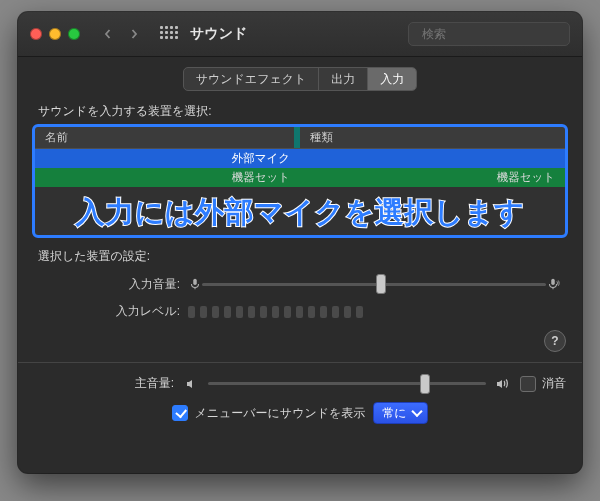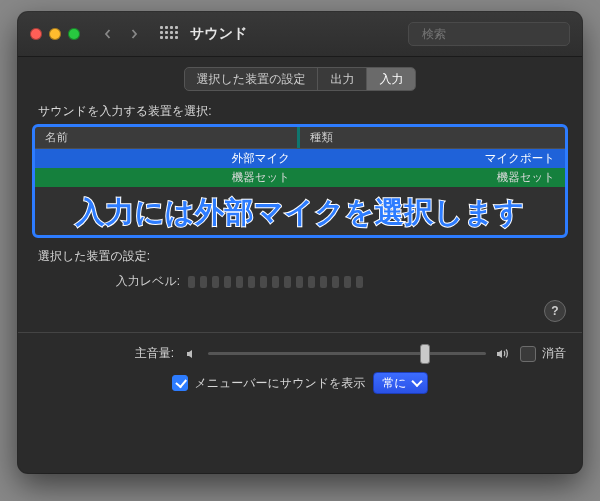--- a/index.html
+++ b/index.html
@@ -146,21 +146,21 @@
     display:grid;
     grid-template-columns: 1fr 1fr;
   }
   .thead {
     background:#3b3b3b;
     border-bottom:1px solid #4e4e4e;
   }
   .thead > div {
     padding: 3px 10px;
     color:#cfcfcf;
-    border-right:3px solid #0f766e;
+    border-right:6px solid #0f766e;
   }
   .thead > div:last-child { border-right:none; }
   .trow > div { padding: 2px 10px; text-align: right; }
   .trow.selected { background:#1f62d9; color:#fff; }
   .trow.alt { background:#15803d; }
 
   .table-highlight-border {
     position:absolute;
     inset: -2px;
     border: 3px solid #2d7cff;
@@ -352,51 +352,73 @@
           <circle cx="7" cy="7" r="4.5"></circle>
           <path d="m11 11 3 3"></path>
         </svg>
       <input type="text" placeholder="検索" style="">
     </div>
   </div>
 
   <div class="body">
 
     <div class="tabs">
-      <div class="tab">選択した装置の設定</div>
+      <div class="tab">サウンドエフェクト</div>
       <div class="tab">出力</div>
       <div class="tab active">入力</div>
     </div>
 
     <div class="section-label">サウンドを入力する装置を選択:</div>
 
     <div class="table-wrap">
       <div class="table">
         <div class="thead">
           <div>名前</div>
           <div>種類</div>
         </div>
         <div class="trow selected">
           <div>外部マイク</div>
-          <div>マイクポート</div>
         </div>
         <div class="trow alt">
           <div>機器セット</div>
           <div>機器セット</div>
         </div>
         <div style="height:48px"></div>
         <div class="overlay-text">入力には外部マイクを選択します</div>
       </div>
       <div class="table-highlight-border"></div>
     </div>
 
     <div class="sub-section-label">選択した装置の設定:</div>
 
     <div class="settings">
 
+      <div class="setting-row">
+        <div class="label">入力音量:</div>
+        <div class="slider">
+          <span class="mic-icon">
+            <svg viewBox="0 0 16 16" fill="currentColor">
+                <rect x="6" y="2" width="4" height="7" rx="2"></rect>
+                <path d="M4 8a4 4 0 0 0 8 0" stroke="currentColor" stroke-width="1.2" fill="none"></path>
+                <path d="M8 12v2" stroke="currentColor" stroke-width="1.2"></path>
+              </svg>
+          </span>
+          <div class="track">
+            <div class="knob" id="input-vol-knob" style="left: 52%;"></div>
+          </div>
+          <span class="mic-icon">
+            <svg viewBox="0 0 16 16" fill="currentColor">
+                <rect x="6" y="2" width="4" height="7" rx="2"></rect>
+                <path d="M4 8a4 4 0 0 0 8 0" stroke="currentColor" stroke-width="1.2" fill="none"></path>
+                <path d="M8 12v2" stroke="currentColor" stroke-width="1.2"></path>
+                <path d="M12.5 5c.8 1 .8 3 0 4M14 4c1.3 1.5 1.3 4.5 0 6" stroke="currentColor" stroke-width="1" fill="none"></path>
+              </svg>
+          </span>
+        </div>
+      </div>
 
       <div class="setting-row">
         <div class="label">入力レベル:</div>
         <div class="meter" id="level-meter">
             <div class="seg"></div>
             <div class="seg"></div>
             <div class="seg"></div>
             <div class="seg"></div>
             <div class="seg"></div>
             <div class="seg"></div>

